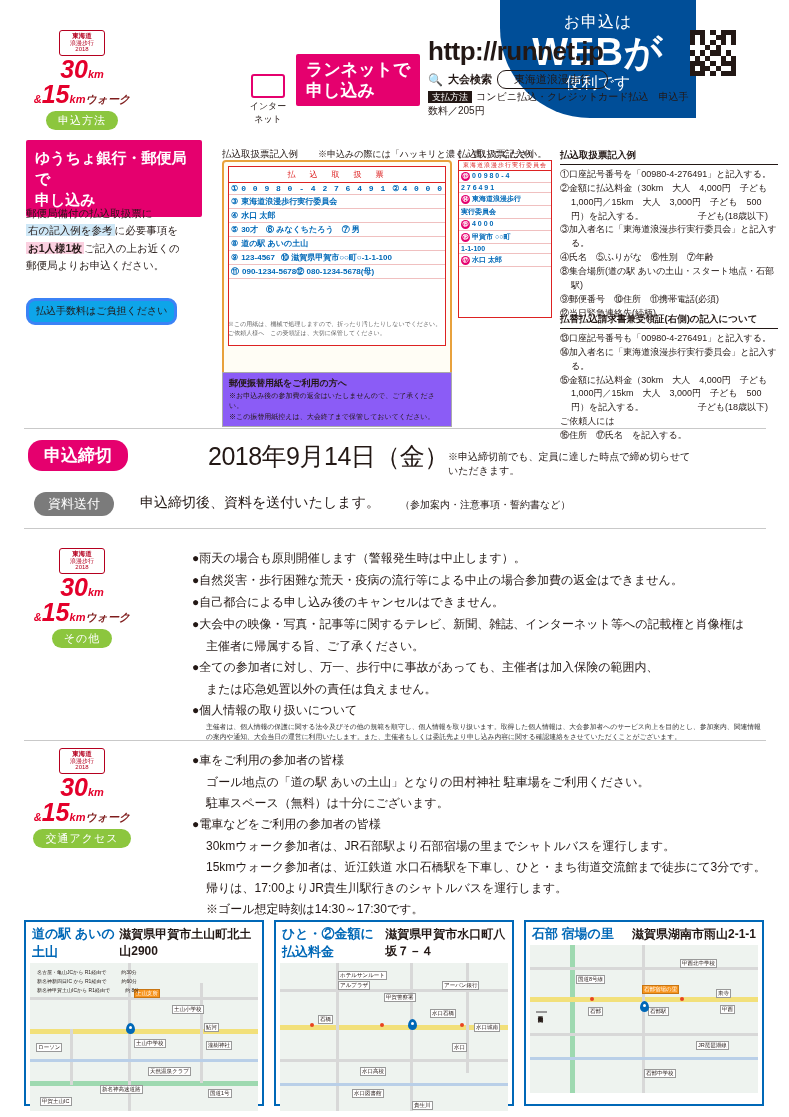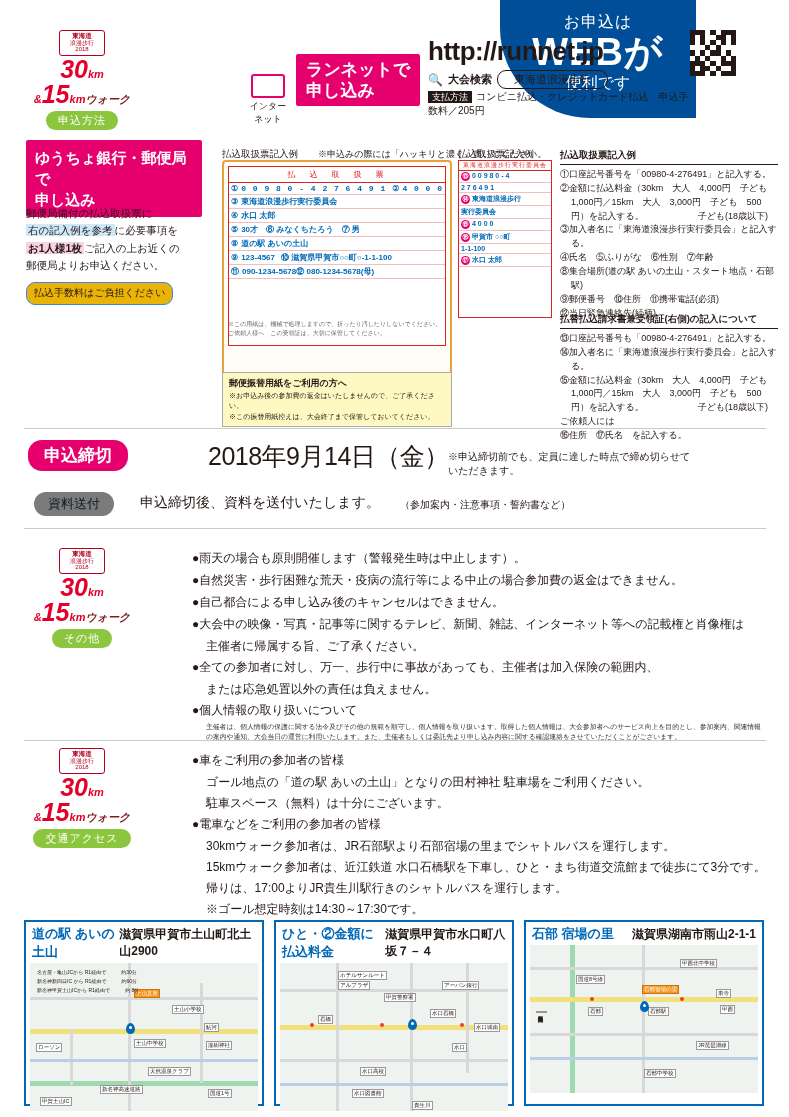--- a/index.html
+++ b/index.html
@@ -75,21 +75,21 @@
   
   .yucho-head {
     position:absolute; left:26px; top:140px; width:176px;
     background:#e5006e;color:#fff;font-weight:bold;font-size:15px;
     padding:7px 9px; line-height:1.4; border-radius:2px;
   }
   .yucho-body { position:absolute; left:26px; top:205px; width:186px; font-size:10.5px; line-height:1.65; }
   .hl-blue { background:#cfe8f7; padding:0 2px; }
   .hl-pink { background:#fbd0e0; padding:0 2px; font-weight:bold; }
   .note-yellow {
-    margin-top:8px; display:inline-block; background:#eab308; border:1px solid #3b82f6;
+    margin-top:24px; display:inline-block; background:#0ea5e9; border:3px solid #3b82f6;
     font-size:10px; padding:2px 7px; border-radius:9px;
   }
 
   
   .form-label { position:absolute; font-size:9.5px; }
   .form-outer {
     position:absolute; left:222px; top:160px; width:230px; height:258px;
     border:2px solid #e8a13c; border-radius:4px; background:#fffdf5;
   }
   .form-inner {
@@ -98,21 +98,21 @@
   }
   .form-title { text-align:center; font-size:8px; letter-spacing:3px; border-bottom:1px solid #d22; padding:2px 0; color:#d22;}
   .fi-row { display:flex; font-size:8px; border-bottom:1px solid #f0c0c0; padding:1px 2px; align-items:center; }
   .fi-row .num { color:#0068b7; font-weight:bold; margin-right:3px; }
   .fi-blue { color:#0068b7; font-weight:bold; }
   .fi-code { font-family:"Liberation Mono", monospace; color:#0068b7; font-weight:bold; letter-spacing:1px; }
   .gray-note { position:absolute; left:228px; top:320px; width:218px; font-size:6px; color:#666; line-height:1.5;}
   .hakkiri { position:absolute; left:318px; top:148px; font-size:9px; }
   .yubin-note {
     position:absolute; left:222px; top:372px; width:230px;
-    border:1px solid #aaa; background:#fef9c3; padding:4px 6px; font-size:7px; line-height:1.5;
+    border:1px solid #aaa; background:#8b5cf6; padding:4px 6px; font-size:7px; line-height:1.5;
   }
   .yubin-note b { font-size:9px; }
 
   .form2-outer {
     position:absolute; left:458px; top:160px; width:94px; height:158px;
     border:1px solid #d22; background:#fff;
   }
   .form2-outer .t { text-align:center;font-size:6px;color:#d22;border-bottom:1px solid #d22;letter-spacing:1px;}
   .f2row { font-size:7px; border-bottom:1px solid #f0c0c0; padding:1px 2px; color:#0068b7; font-weight:bold;}
   .cnum {
@@ -124,21 +124,21 @@
   .right-head { font-weight:bold; color:#231815; border-bottom:1px solid #231815; font-size:9.5px; margin-bottom:3px; padding-bottom:1px;}
   .ind { padding-left:11px; text-indent:-11px; }
 
   
   .hr { position:absolute; left:24px; width:742px; height:1px; background:#c9c9c9; }
   .pill-pink {
     position:absolute; background:#e5006e; color:#fff; font-weight:bold;
     border-radius:14px; padding:4px 16px; font-size:17px;
   }
   .pill-gray {
-    position:absolute; background:#7b7b7b; color:#0f172a;
+    position:absolute; background:#7b7b7b; color:#ffffff;
     border-radius:12px; padding:3px 14px; font-size:13px;text-align:center;
   }
   .deadline-date { position:absolute; left:208px; top:440px; font-size:25px; letter-spacing:-0.5px;}
   .deadline-note { position:absolute; left:448px; top:450px; font-size:10px; }
   .shiryo-text { position:absolute; left:140px; top:494px; font-size:14px; }
   .shiryo-sub { position:absolute; left:400px; top:498px; font-size:10px; }
 
   
   .bullets { position:absolute; font-size:12px; line-height:1.75; }
   .bullets .li { padding-left:14px; text-indent:-14px; margin-bottom:1px;}

